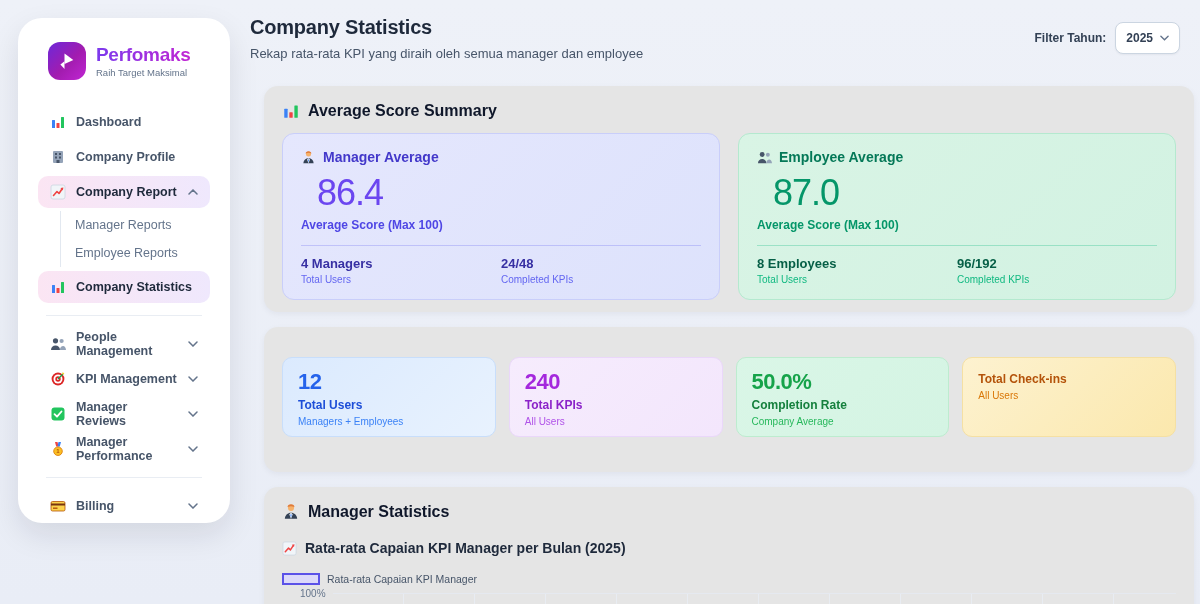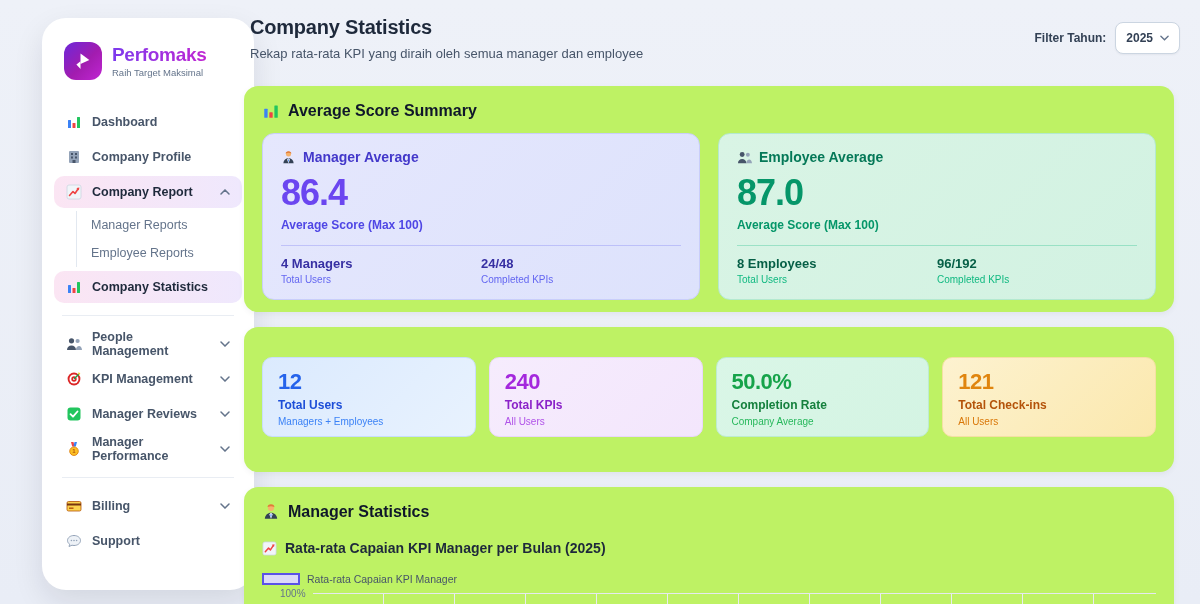--- a/index.html
+++ b/index.html
@@ -4,24 +4,24 @@
 <style>
   html,body{margin:0;padding:0;}
   body{
     width:1200px;height:604px;overflow:hidden;position:relative;
     background:linear-gradient(180deg,#eef1f8 0%,#e9edf6 100%);
     font-family:"Liberation Sans",sans-serif;color:#334155;
     -webkit-font-smoothing:antialiased;
   }
   
   .sidebar{
-    position:absolute;left:18px;top:18px;width:212px;height:572px;
+    position:absolute;left:18px;top:18px;width:212px;height:505px;
     background:#ffffff;border-radius:24px;
     box-shadow:0 12px 30px rgba(15,23,42,.10);
-    padding:24px 12px;box-sizing:border-box;overflow:hidden;margin-left:24px;
+    padding:24px 20px;box-sizing:border-box;overflow:hidden;
   }
   .logo-row{display:flex;align-items:center;gap:10px;padding:0 10px;margin-bottom:26px;}
   .logo-badge{width:38px;height:38px;border-radius:12px;flex:none;
     background:linear-gradient(135deg,#6d28d9 0%,#a21caf 55%,#c026d3 100%);
     display:flex;align-items:center;justify-content:center;}
   .brand-name{font-size:19px;font-weight:800;letter-spacing:-.3px;
     background:linear-gradient(90deg,#7c3aed,#c026d3);
     -webkit-background-clip:text;background-clip:text;-webkit-text-fill-color:transparent;}
   .brand-tagline{font-size:9.5px;color:#64748b;margin-top:1px;}
   .nav-item{display:flex;align-items:center;gap:10px;height:32px;padding:0 12px;
@@ -40,37 +40,37 @@
   .page-header{position:absolute;left:250px;top:16px;}
   .page-title{font-size:20px;font-weight:800;color:#1e293b;letter-spacing:-.2px;}
   .page-subtitle{font-size:13px;color:#475569;margin-top:7px;}
   .filter-box{position:absolute;right:20px;top:22px;display:flex;align-items:center;gap:9px;}
   .filter-label{font-size:12px;font-weight:700;color:#334155;text-align:right;}
   .year-select{display:flex;align-items:center;gap:7px;background:#fff;
     border:1px solid #cbd5e1;border-radius:8px;height:30px;padding:0 10px;
     font-size:12px;font-weight:700;color:#334155;cursor:pointer;
     box-shadow:0 1px 2px rgba(15,23,42,.05);}
   
-  .card{position:absolute;left:244px;width:930px;background:#bef264;border-radius:14px;
+  .card{position:absolute;left:264px;width:930px;background:#e5e5e5;border-radius:14px;
     box-shadow:0 2px 6px rgba(15,23,42,.05);padding:16px 18px;box-sizing:border-box;}
   .card-summary{top:86px;height:226px;}
   .card-overview{top:327px;height:145px;}
   .card-managerstats{top:487px;height:220px;}
   .section-title{display:flex;align-items:center;gap:8px;font-size:16px;font-weight:800;color:#0f172a;}
   .section-title .nav-icon,.section-title .nav-icon svg{width:18px;height:18px;}
   
   .summary-grid{display:grid;grid-template-columns:1fr 1fr;gap:18px;margin-top:13px;}
   .subcard{border-radius:12px;padding:15px 18px;box-sizing:border-box;height:167px;border:1px solid;}
   .subcard.manager{background:linear-gradient(135deg,#e5e7fd 0%,#dde2fc 100%);border-color:#c9cefa;}
   .subcard.employee{background:linear-gradient(135deg,#d9f4e5 0%,#d2f2e2 100%);border-color:#b4e9cf;}
   .subcard-title{display:flex;align-items:center;gap:7px;font-size:14px;font-weight:800;}
   .subcard.manager .subcard-title{color:#4338ca;}
   .subcard.employee .subcard-title{color:#047857;}
   .subcard-title .nav-icon,.subcard-title .nav-icon svg{width:15px;height:15px;}
-  .big-score{font-size:36px;font-weight:700;letter-spacing:-1px;margin:7px 0 4px;}
+  .big-score{font-size:36px;font-weight:400;letter-spacing:-1px;margin:7px 16px 4px;}
   .subcard.manager .big-score{color:#6b46f0;}
   .subcard.employee .big-score{color:#059669;}
   .score-caption{font-size:12px;font-weight:600;}
   .subcard.manager .score-caption{color:#4f46e5;}
   .subcard.employee .score-caption{color:#059669;}
   .subcard-divider{height:1px;margin:13px 0 10px;}
   .subcard.manager .subcard-divider{background:rgba(99,102,241,.28);}
   .subcard.employee .subcard-divider{background:rgba(16,185,129,.30);}
   .stat-cols{display:grid;grid-template-columns:1fr 1fr;}
   .stat-value{font-size:13px;font-weight:700;}
@@ -370,21 +370,20 @@
       <div class="ov-value">240</div>
       <div class="ov-label">Total KPIs</div>
       <div class="ov-sub">All Users</div>
     </div>
     <div class="ov-card ov-green">
       <div class="ov-value">50.0%</div>
       <div class="ov-label">Completion Rate</div>
       <div class="ov-sub">Company Average</div>
     </div>
     <div class="ov-card ov-amber">
-      <div class="ov-value">121</div>
       <div class="ov-label">Total Check-ins</div>
       <div class="ov-sub">All Users</div>
     </div>
   </div>
 </section>
 
 <section class="card card-managerstats">
   <div class="section-title">
     <span class="nav-icon">
         <svg viewBox="0 0 16 16">

